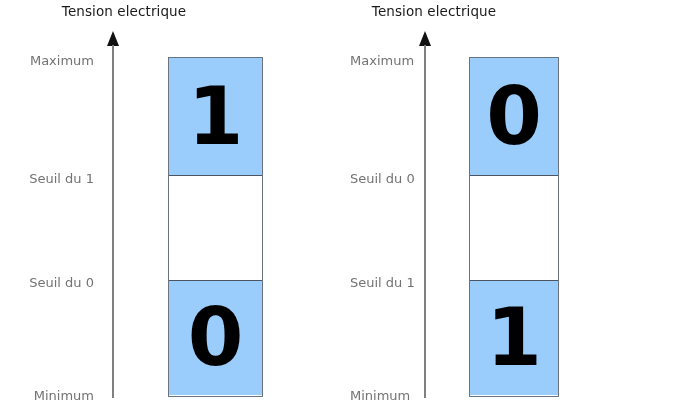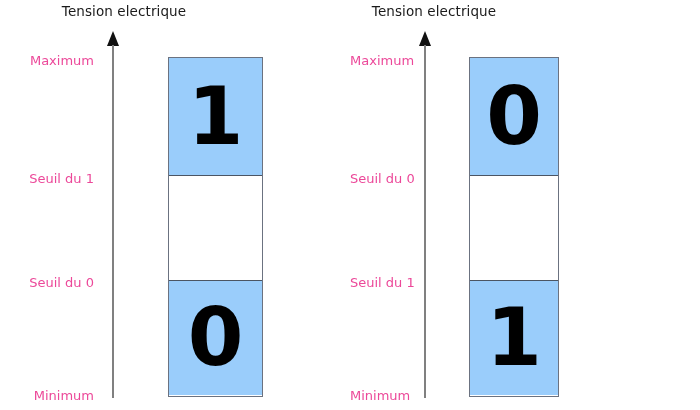--- a/index.html
+++ b/index.html
@@ -45,21 +45,21 @@
     height: 0;
     border-left: 6px solid transparent;
     border-right: 6px solid transparent;
     border-bottom: 15px solid #111111;
   }
 
   
   .tick-label {
     position: absolute;
     font-size: 13px;
-    color: #ec4899;
+    color: #737373;
     white-space: nowrap;
     text-align: right;
     transform: translateY(-50%);
   }
 
   
   .bar {
     position: absolute;
     box-sizing: border-box;
     border: 1.5px solid #6b7280;

